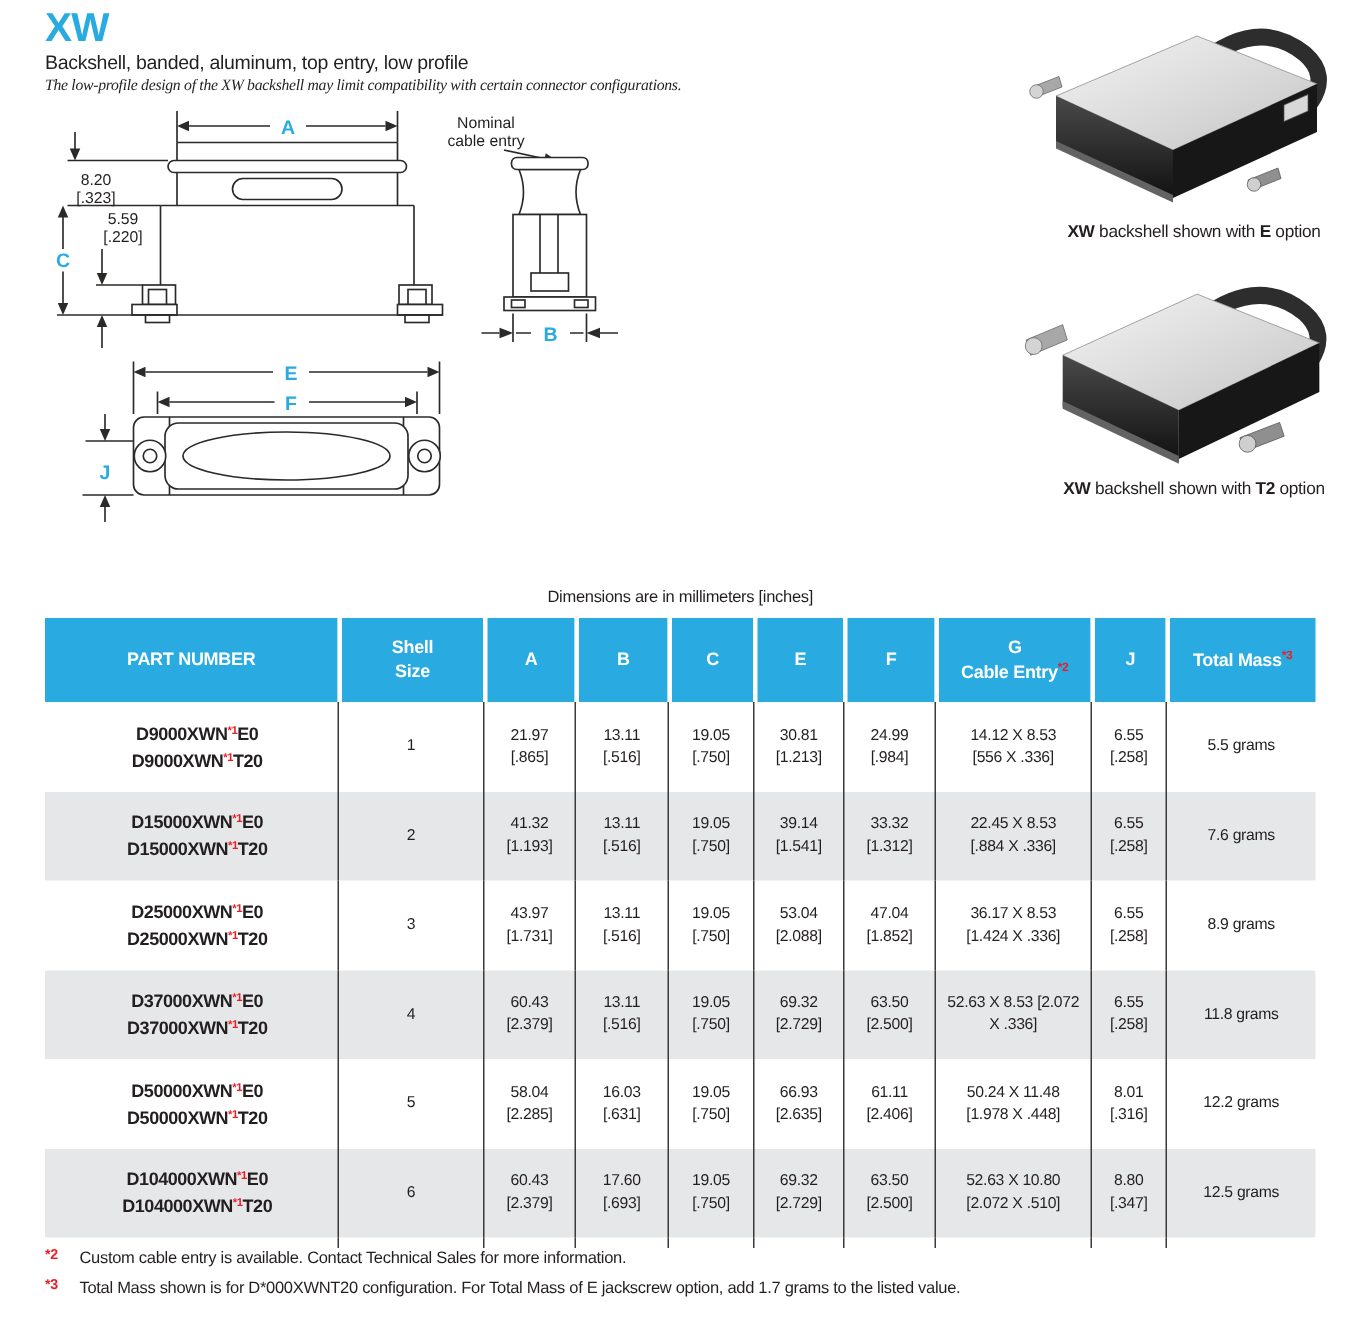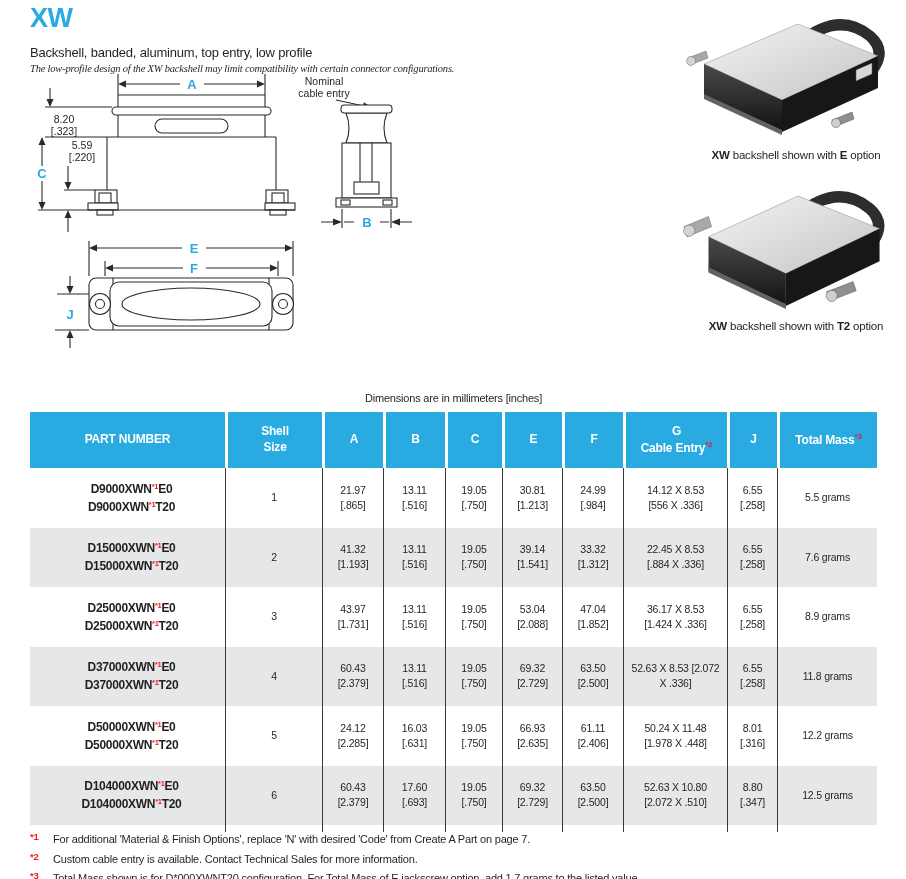--- a/index.html
+++ b/index.html
@@ -1,21 +1,21 @@
 <!DOCTYPE html>
 <html><head>
 <meta charset="utf-8">
 <style>
   html,body{margin:0;padding:0;background:#fff;}
   .page{position:relative;width:902px;height:879px;background:#fff;overflow:hidden;
         font-family:"Liberation Sans",sans-serif;color:#231f20;}
   
   .titleblock{position:absolute;left:30px;top:4px;}
   .title{color:#29abe2;font-size:27px;font-weight:bold;letter-spacing:-0.5px;line-height:1.05;}
-  .subtitle{font-size:13px;font-weight:bold;font-weight:normal;margin-top:13px;letter-spacing:-0.2px;}
+  .subtitle{font-size:13px;font-weight:bold;font-weight:normal;margin-top:2px;letter-spacing:-0.2px;}
   .subtitle{font-size:13px;}
   .note{font-size:10.5px;font-style:italic;margin-top:3px;letter-spacing:-0.2px;font-family:Liberation Serif, serif;}
   
   .drawing{position:absolute;left:20px;top:70px;}
   svg text{font-family:"Liberation Sans",sans-serif;}
   .dimletter{fill:#29abe2;font-weight:bold;font-size:13px;}
   .dimtext{fill:#231f20;font-size:10.5px;}
   .callout{fill:#231f20;font-size:10.5px;}
   
   .photo{position:absolute;}
@@ -404,21 +404,21 @@
 
     <div class="trow">
       <div class="cell-pn">
         <div class="pn-line"><span>D50000XWN</span><sup>*1</sup><span>E0</span></div>
         <div class="pn-line"><span>D50000XWN</span><sup>*1</sup><span>T20</span></div>
       </div>
       <div>
             <span>5</span>
           </div>
       <div>
-            <div>24.12</div>
+            <div>58.04</div>
             <div>[2.285]</div>
           </div>
       <div>
             <div>16.03</div>
             <div>[.631]</div>
           </div>
       <div>
             <div>19.05</div>
             <div>[.750]</div>
           </div>
@@ -493,18 +493,17 @@
         <div></div>
         <div></div>
         <div></div>
         <div></div>
         <div></div>
         <div></div>
     </div>
   </div>
 
   <div class="footnotes">
-    <div class="fn"><span class="fn-marker">*1</span><span>For additional 'Material &amp; Finish Options', replace 'N' with desired 'Code' from Create A Part on page 7.</span></div>
     <div class="fn"><span class="fn-marker">*2</span><span>Custom cable entry is available. Contact Technical Sales for more information.</span></div>
     <div class="fn"><span class="fn-marker">*3</span><span>Total Mass shown is for D*000XWNT20 configuration. For Total Mass of E jackscrew option, add 1.7 grams to the listed value.</span></div>
   </div>
 
 </div>
 
 </body></html>

